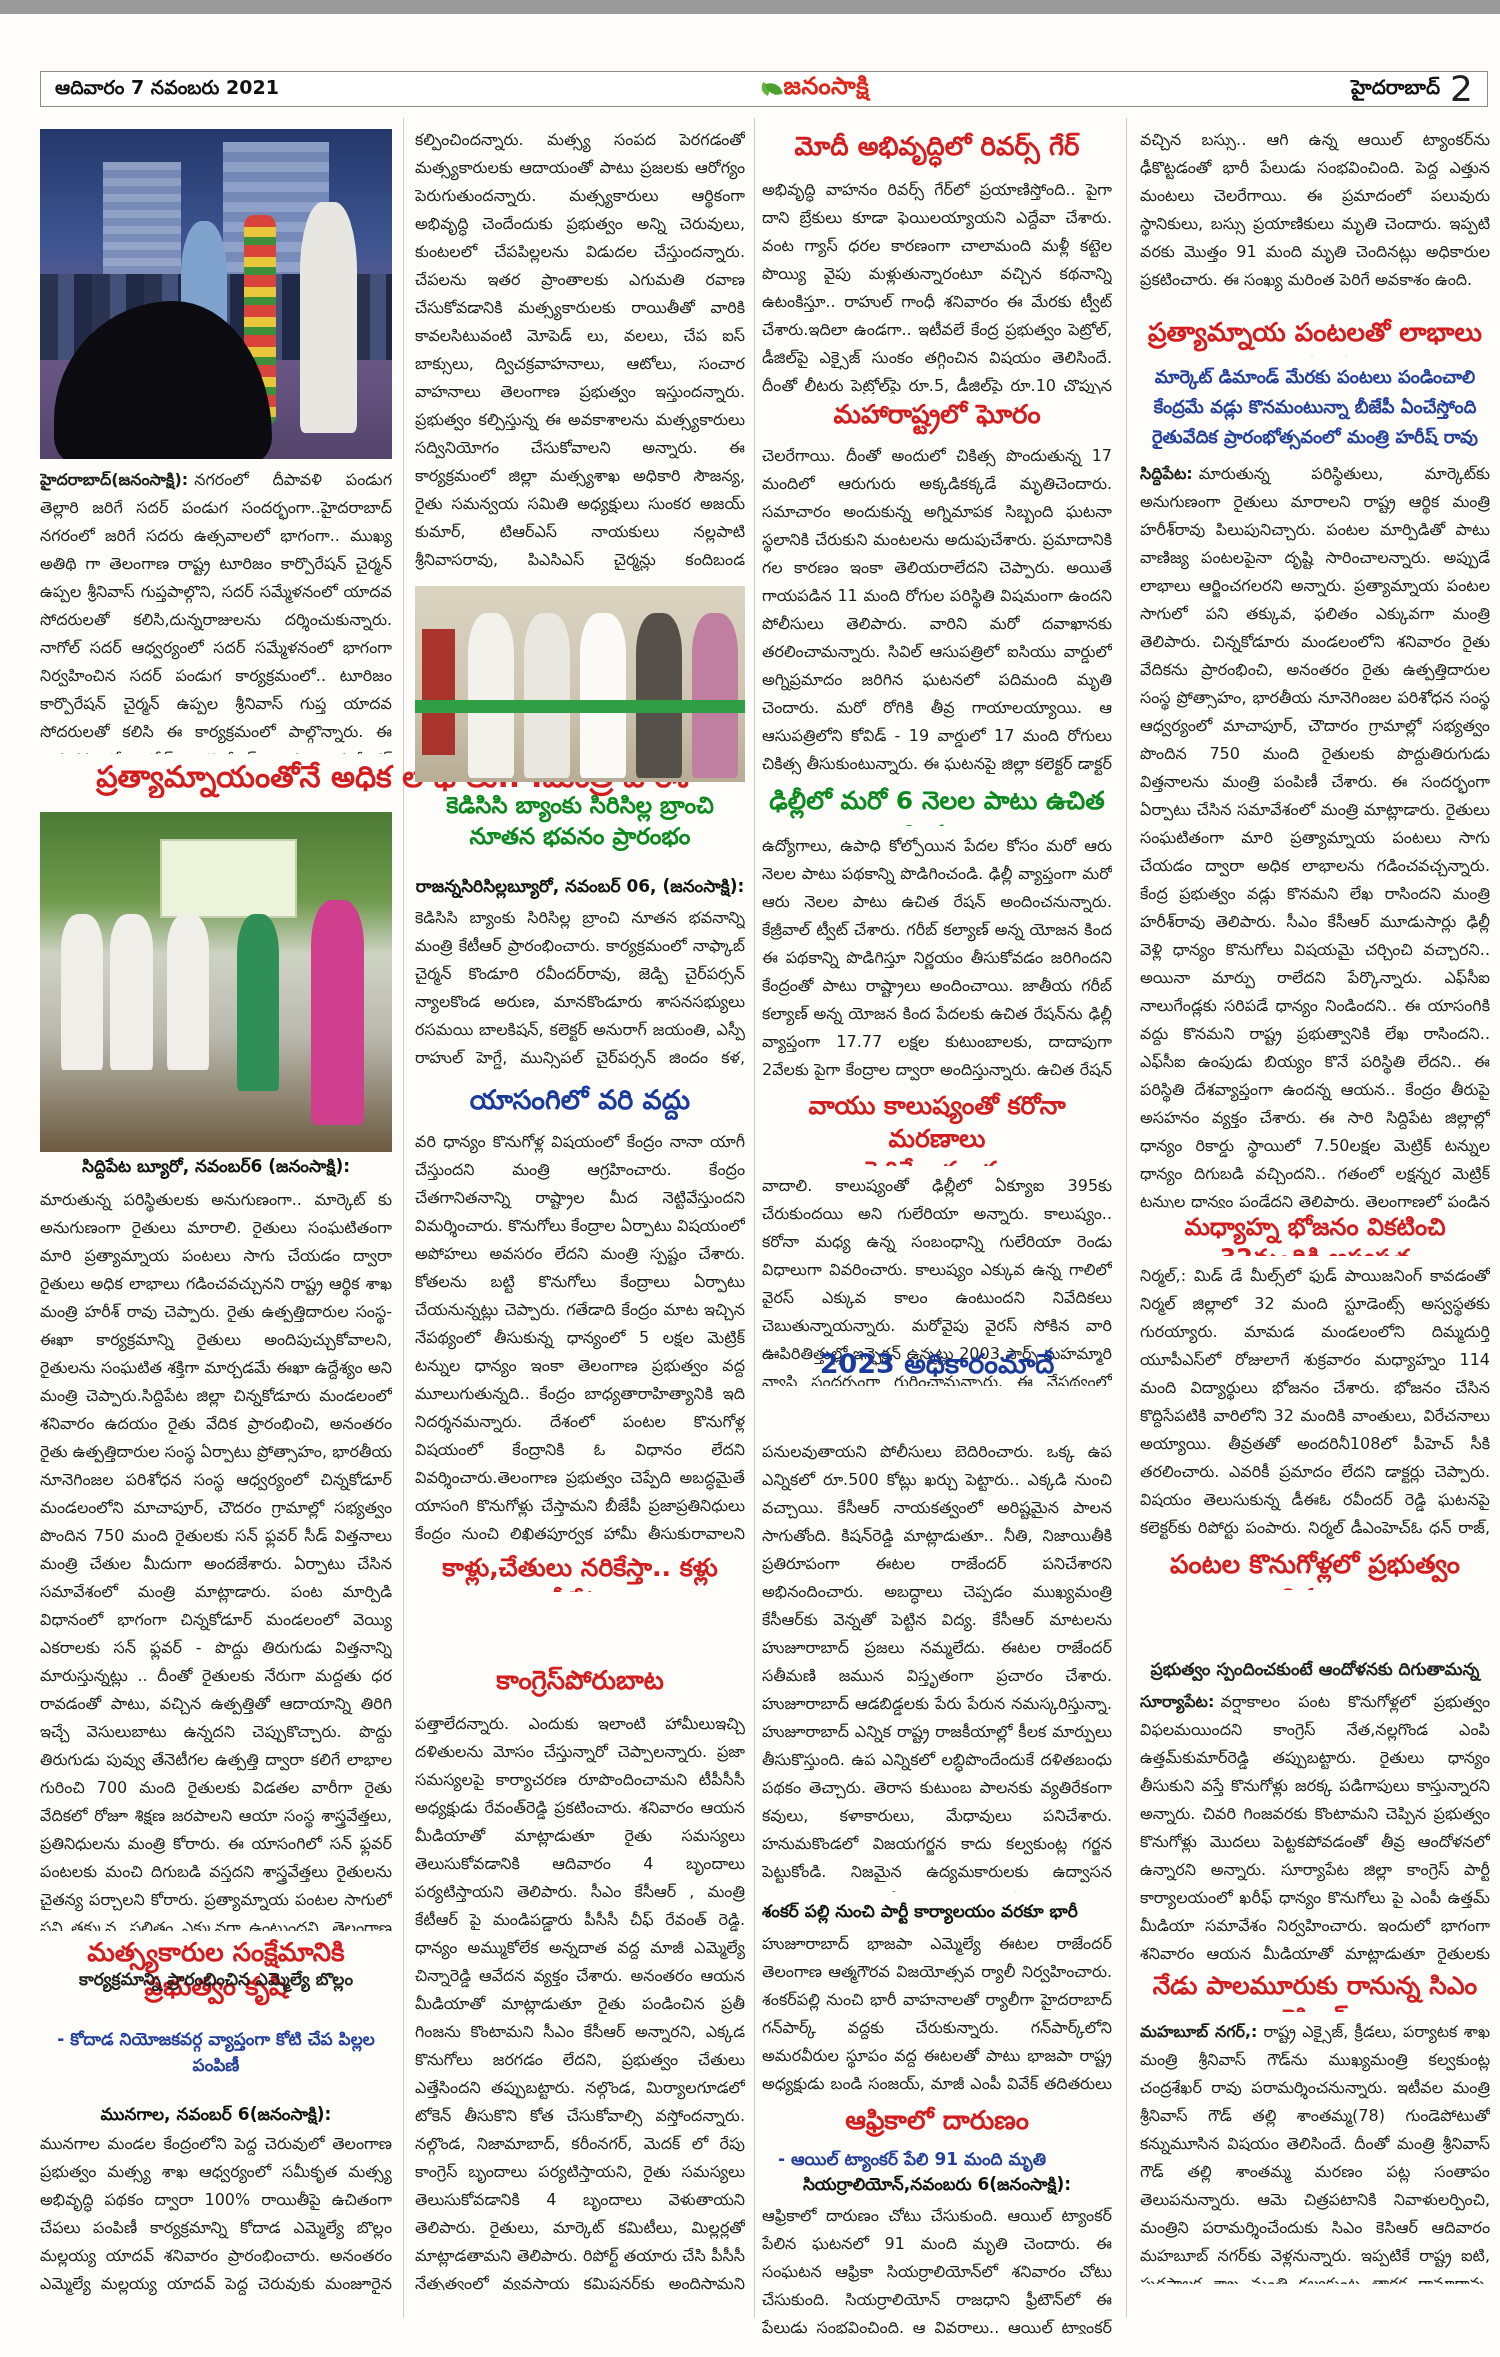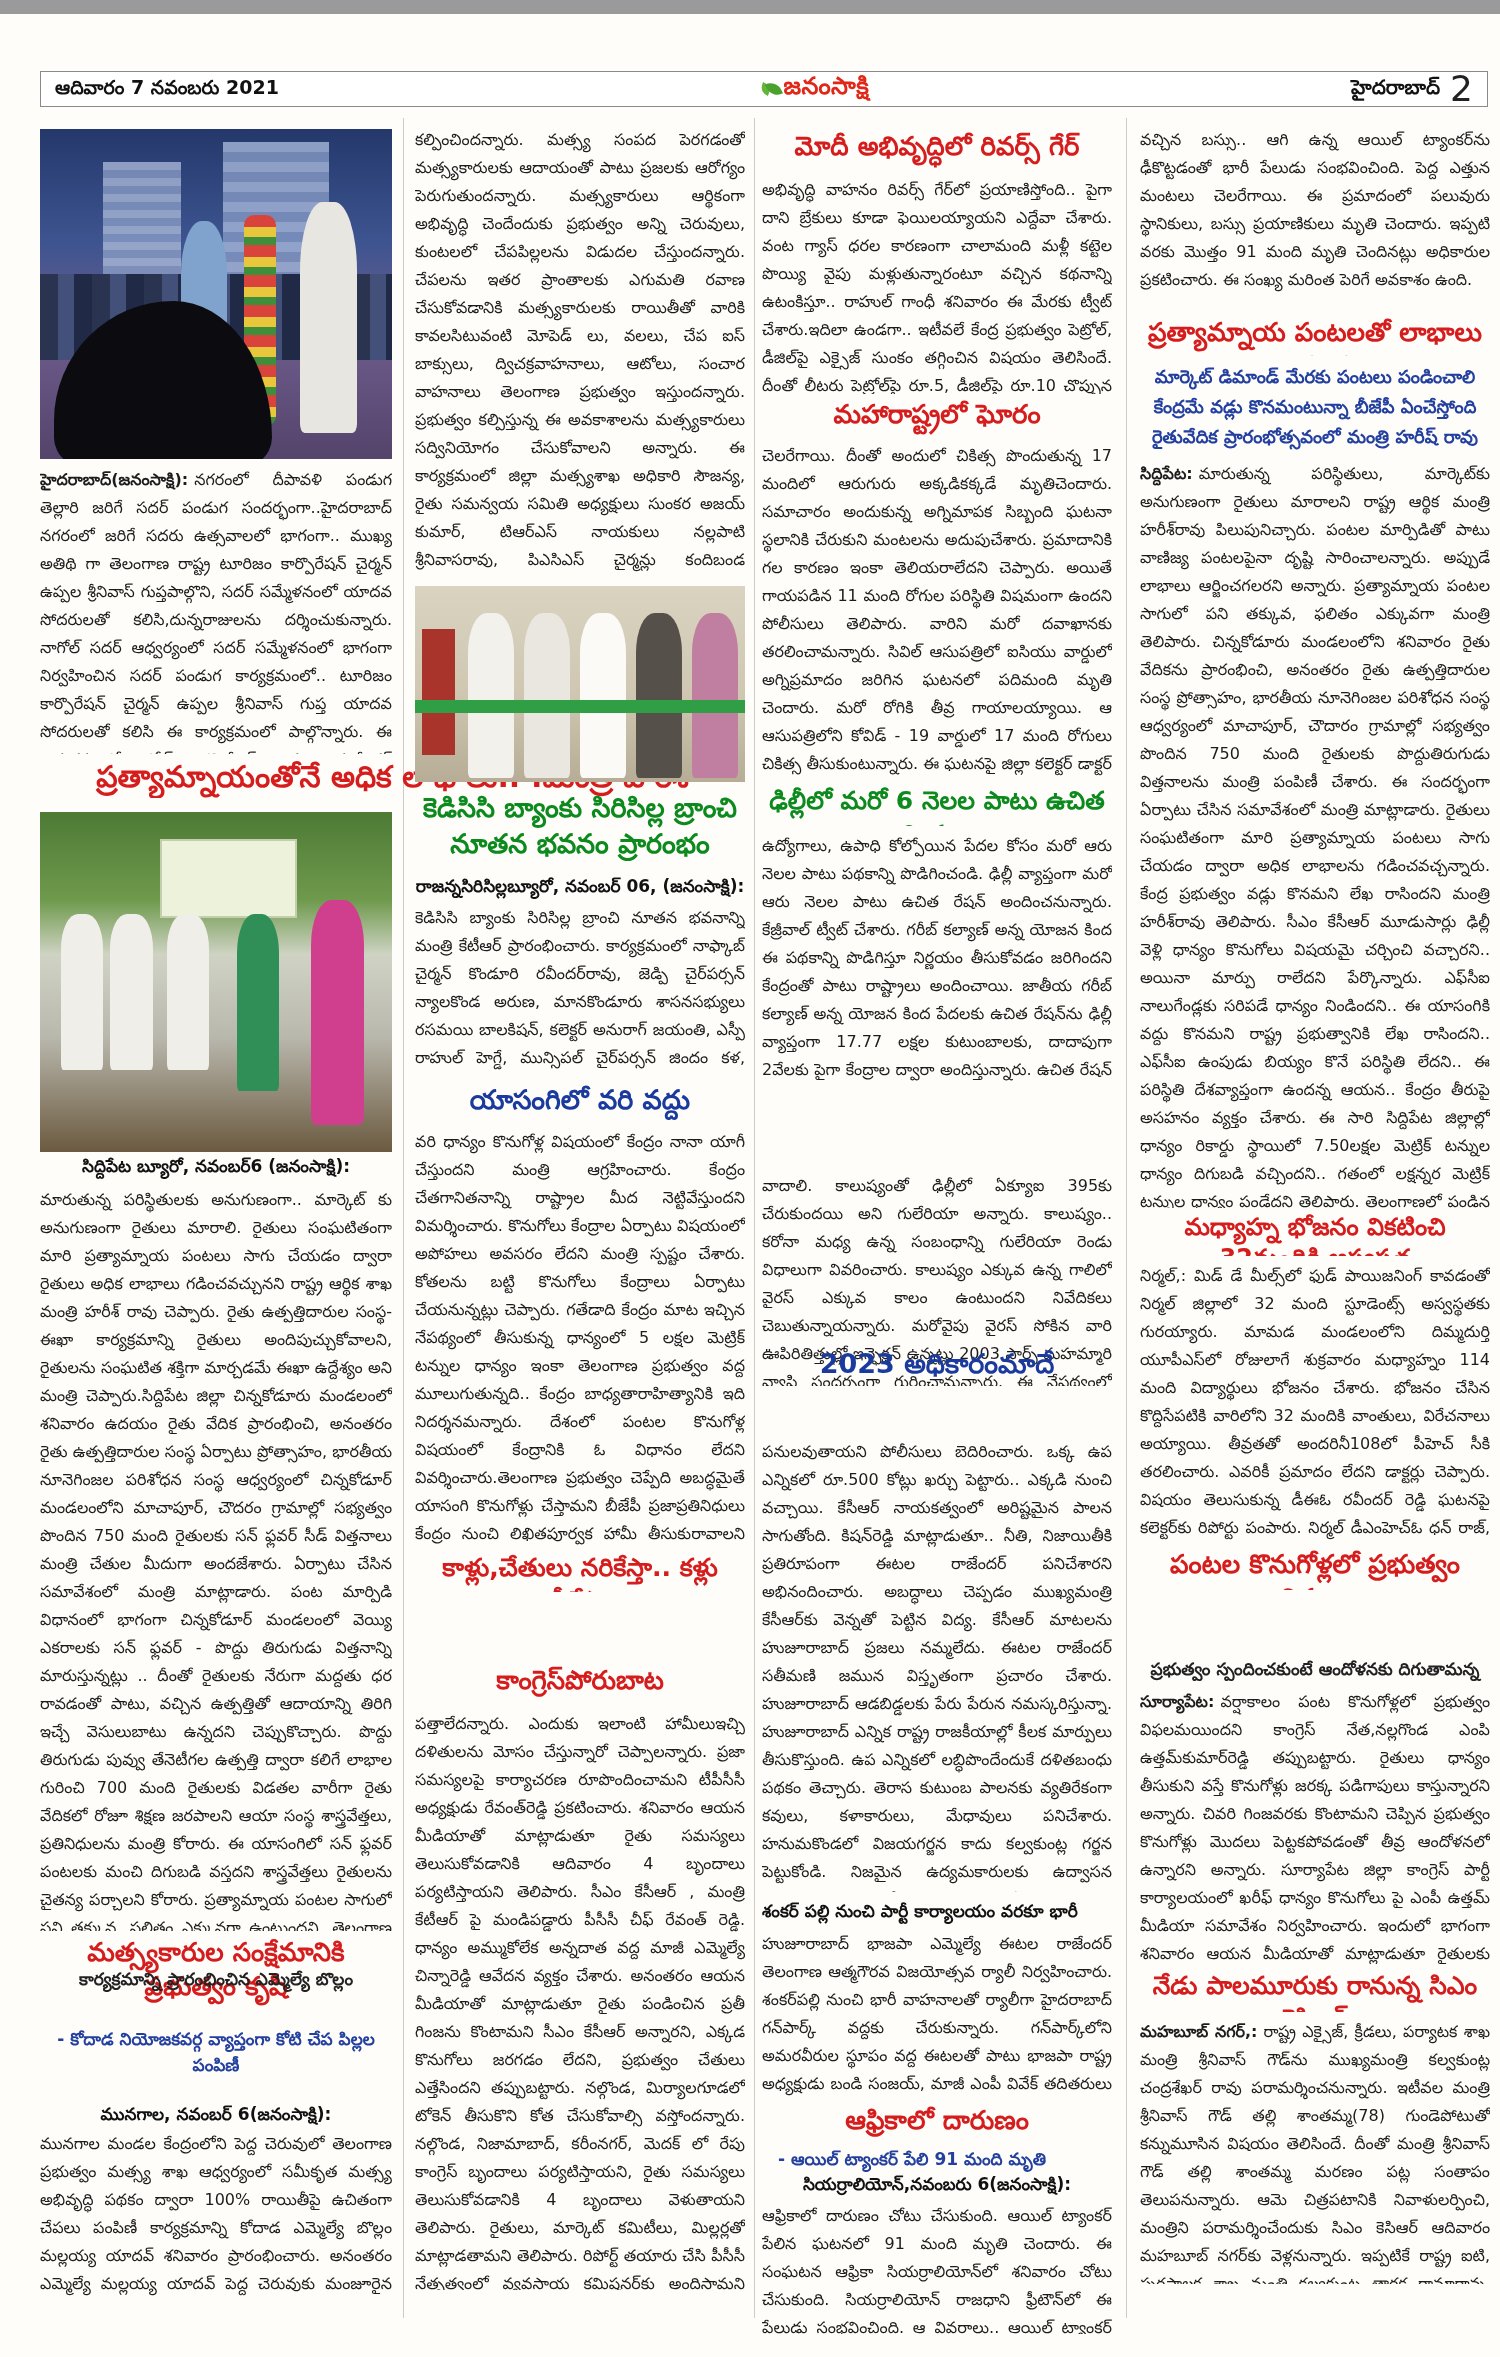--- a/index.html
+++ b/index.html
@@ -13,21 +13,21 @@
   .leaf.small{width:9px;height:12px;margin-right:-6px;transform:rotate(18deg);background:#63b43a;}
   .masthead-text{color:#e02718;font-weight:bold;font-size:24px;letter-spacing:0.5px;}
   .hdr-right{display:flex;align-items:center;gap:10px;}
   .hdr-city{font-size:20px;color:#111;font-weight:bold;}
   .hdr-page{font-size:36px;color:#222;font-weight:normal;line-height:1;}
   .body-txt{font-size:16px;line-height:28px;text-align:justify;color:#1c1c1c;}
   .body-txt b{margin-right:6px;}
   .h-xl{font-size:38px;line-height:1.25;font-weight:bold;text-align:center;color:#0d0d0d;}
   .h-red{font-size:26px;line-height:1.3;font-weight:bold;text-align:center;color:#d51d1d;}
   .h-red-xl{font-size:30px;line-height:1.25;font-weight:bold;text-align:center;color:#d51d1d;}
-  .h-green{font-size:27px;line-height:1.35;font-weight:bold;text-align:center;color:#0c8a1e;}
+  .h-green{font-size:23px;line-height:1.35;font-weight:bold;text-align:center;color:#0c8a1e;}
   .h-blue{font-size:27px;line-height:1.3;font-weight:bold;text-align:center;color:#1b3a9e;}
   .deck{font-size:17px;line-height:26px;font-weight:bold;text-align:center;color:#23409f;}
   .deck-dark{font-size:17px;line-height:26px;font-weight:bold;text-align:center;color:#222;}
   .dateline-c{font-size:17px;font-weight:bold;text-align:center;color:#111;}
   .bold-line{font-size:17px;font-weight:bold;color:#111;line-height:26px;}
   .vrule{position:absolute;width:1px;background:#cfcbc2;top:104px;height:2200px;}
   .photo{position:absolute;overflow:hidden;}
   .ph1{background:linear-gradient(180deg,#24386b 0%,#3d5490 34%,#6e5d8d 62%,#54436a 100%);}
   .ph1 .bldg{position:absolute;left:52%;top:4%;width:30%;height:48%;background:
         repeating-linear-gradient(180deg,#9fb0d4 0 10px,#8094c0 10px 20px);opacity:.85;}
@@ -138,20 +138,24 @@
 
   <div class="blk h-red" style="left:762px;top:116px;width:350px;height:40px">మోదీ అభివృద్ధిలో రివర్స్ గేర్</div>
   <div class="blk body-txt" style="left:762px;top:162px;width:350px;height:218px">అభివృద్ధి వాహనం రివర్స్ గేర్‌లో ప్రయాణిస్తోంది.. పైగా దాని బ్రేకులు కూడా ఫెయిలయ్యాయని ఎద్దేవా చేశారు. వంట గ్యాస్ ధరల కారణంగా చాలామంది మళ్లీ కట్టెల పొయ్యి వైపు మళ్లుతున్నారంటూ వచ్చిన కథనాన్ని ఉటంకిస్తూ.. రాహుల్ గాంధీ శనివారం ఈ మేరకు ట్వీట్ చేశారు.ఇదిలా ఉండగా.. ఇటీవలే కేంద్ర ప్రభుత్వం పెట్రోల్, డీజిల్‌పై ఎక్సైజ్ సుంకం తగ్గించిన విషయం తెలిసిందే. దీంతో లీటరు పెట్రోల్‌పై రూ.5, డీజిల్‌పై రూ.10 చొప్పున తగ్గింది. ఆయా రాష్ట్రాలూ వ్యాట్ తగ్గింపునకు ముందుకు రావడంతో.. వినియోగదారులకు కాస్త ఉపశమనం లభించినట్లయింది.</div>
 
   <div class="blk h-red" style="left:762px;top:384px;width:350px;height:40px">మహారాష్ట్రలో ఘోరం</div>
   <div class="blk body-txt" style="left:762px;top:428px;width:350px;height:336px">చెలరేగాయి. దీంతో అందులో చికిత్స పొందుతున్న 17 మందిలో ఆరుగురు అక్కడికక్కడే మృతిచెందారు. సమాచారం అందుకున్న అగ్నిమాపక సిబ్బంది ఘటనా స్థలానికి చేరుకుని మంటలను అదుపుచేశారు. ప్రమాదానికి గల కారణం ఇంకా తెలియరాలేదని చెప్పారు. అయితే గాయపడిన 11 మంది రోగుల పరిస్థితి విషమంగా ఉందని పోలీసులు తెలిపారు. వారిని మరో దవాఖానకు తరలించామన్నారు. సివిల్ ఆసుపత్రిలో ఐసియు వార్డులో అగ్నిప్రమాదం జరిగిన ఘటనలో పదిమంది మృతి చెందారు. మరో రోగికి తీవ్ర గాయాలయ్యాయి. ఆ ఆసుపత్రిలోని కోవిడ్ - 19 వార్డులో 17 మంది రోగులు చికిత్స తీసుకుంటున్నారు. ఈ ఘటనపై జిల్లా కలెక్టర్ డాక్టర్ రాజేంద్ర భోంస్లే మీడియాతో మాట్లాడుతూ.. కోవిడ్ వార్డులో విద్యుత్ షార్ట్ సర్క్యూట్ వల్ల మంటలు చెలరేగాయని అగ్నిమాపక విభాగం తెలిపింది. ఈ వార్డులో చికిత్స పొందుతున్న 10 మంది కోవిడ్ రోగులు మృతి చెందారు. మిగిలిన రోగులను చికిత్స నిమిత్తం మరో ఆసుపత్రిలోని కోవిడ్ వార్డుకు తరలించాము. ఈ ఘటనపై ఫైర్ ఆడిట్ నిర్వహిస్తాము అని ఆయన అన్నారు. ప్రమాదంలో మృతి చెందిన వారికి మహారాష్ట్ర ముఖ్యమంత్రి ఉద్ధవ్‌ఠాక్రే రూ. 5 లక్షల పరిహారాన్ని ప్రకటించారు. వారి కుటుంబ సభ్యులకు ప్రగాఢ సానుభూతి తెలియజేశారు. ఈ ఘటనపై కేంద్ర హోం మంత్రి అమిత్‌షా విచారం వ్యక్తం చేశారు.</div>
 
   <div class="blk h-green" style="left:762px;top:770px;width:350px;height:42px;font-size:25px">ఢిల్లీలో మరో 6 నెలల పాటు ఉచిత బియ్యం</div>
   <div class="blk body-txt" style="left:762px;top:818px;width:350px;height:254px">ఉద్యోగాలు, ఉపాధి కోల్పోయిన పేదల కోసం మరో ఆరు నెలల పాటు పథకాన్ని పొడిగించండి. ఢిల్లీ వ్యాప్తంగా మరో ఆరు నెలల పాటు ఉచిత రేషన్ అందించనున్నారు. కేజ్రీవాల్ ట్వీట్ చేశారు. గరీబ్ కల్యాణ్ అన్న యోజన కింద ఈ పథకాన్ని పొడిగిస్తూ నిర్ణయం తీసుకోవడం జరిగిందని కేంద్రంతో పాటు రాష్ట్రాలు అందించాయి. జాతీయ గరీబ్ కల్యాణ్ అన్న యోజన కింద పేదలకు ఉచిత రేషన్‌ను ఢిల్లీ వ్యాప్తంగా 17.77 లక్షల కుటుంబాలకు, దాదాపుగా 2వేలకు పైగా కేంద్రాల ద్వారా అందిస్తున్నారు. ఉచిత రేషన్ పొందుతున్నారు.</div>
 
+  <div class="blk h-red" style="left:762px;top:1076px;width:350px;height:76px;font-size:25px">
+    <span>వాయు కాలుష్యంతో కరోనా మరణాలు</span><br>
+    <span>పెరిగే అవకాశం</span>
+  </div>
   <div class="blk body-txt" style="left:762px;top:1158px;width:350px;height:214px">వాదాలి. కాలుష్యంతో ఢిల్లీలో ఏక్యూఐ 395కు చేరుకుందయి అని గులేరియా అన్నారు. కాలుష్యం.. కరోనా మధ్య ఉన్న సంబంధాన్ని గులేరియా రెండు విధాలుగా వివరించారు. కాలుష్యం ఎక్కువ ఉన్న గాలిలో వైరస్ ఎక్కువ కాలం ఉంటుందని నివేదికలు చెబుతున్నాయన్నారు. మరోవైపు వైరస్ సోకిన వారి ఊపిరితిత్తుల్లో ఇన్ఫెక్షన్ ఉన్నట్లు 2003 సార్స్ మహమ్మారి వ్యాప్తి సందర్భంగా గుర్తించామన్నారు. ఈ నేపథ్యంలో కాలుష్యం, కరోనా రెండూ కలిస్తే మరణాలు మరింత పెరిగే అవకాశం ఉందని హెచ్చరించారు. కాలుష్యం ఎక్కువగా ఉన్న సమయంలో బయటకు వెళ్లడం అంత శ్రేయస్కరం కాదని సూచించారు.</div>
 
   <div class="blk h-blue" style="left:762px;top:1332px;width:350px;height:40px">2023 అధికారంమాదే</div>
   <div class="blk body-txt" style="left:762px;top:1424px;width:350px;height:454px">పనులవుతాయని పోలీసులు బెదిరించారు. ఒక్క ఉప ఎన్నికలో రూ.500 కోట్లు ఖర్చు పెట్టారు.. ఎక్కడి నుంచి వచ్చాయి. కేసీఆర్ నాయకత్వంలో అరిష్టమైన పాలన సాగుతోంది. కిషన్‌రెడ్డి మాట్లాడుతూ.. నీతి, నిజాయితీకి ప్రతిరూపంగా ఈటల రాజేందర్ పనిచేశారని అభినందించారు. అబద్ధాలు చెప్పడం ముఖ్యమంత్రి కేసీఆర్‌కు వెన్నతో పెట్టిన విద్య. కేసీఆర్ మాటలను హుజూరాబాద్ ప్రజలు నమ్మలేదు. ఈటల రాజేందర్ సతీమణి జమున విస్తృతంగా ప్రచారం చేశారు. హుజూరాబాద్ ఆడబిడ్డలకు పేరు పేరున నమస్కరిస్తున్నా. హుజూరాబాద్ ఎన్నిక రాష్ట్ర రాజకీయాల్లో కీలక మార్పులు తీసుకొస్తుంది. ఉప ఎన్నికలో లబ్ధిపొందేందుకే దళితబంధు పథకం తెచ్చారు. తెరాస కుటుంబ పాలనకు వ్యతిరేకంగా కవులు, కళాకారులు, మేధావులు పనిచేశారు. హనుమకొండలో విజయగర్జన కాదు కల్వకుంట్ల గర్జన పెట్టుకోండి. నిజమైన ఉద్యమకారులకు ఉద్వాసన పలుకుతున్నారు.. కానీ, తెలంగాణ వ్యతిరేక శక్తులు ప్రగతి భవన్‌లో ఉన్నాయి. అసలైన ఉద్యమ కారులు తెరాసలో ఉండటానికి ఇష్టపడటం లేదు. ఉద్యమ కారులు, కవులు, కళాకారులు, మేధావులు భాజపాలోకి ఆహ్వానిస్తున్నాం. కుటుంబ పాలనకు చరమగీతం పాడాలి. తెలంగాణ ప్రజలు డబ్బుకు లొంగరని హుజూరాబాద్ ప్రజలు నిరూపించారు అని కిషన్‌రెడ్డి అన్నారు. యువతకు ఎన్ని ఉద్యోగాలు ఇచ్చారు. తెరాస మేనిఫెస్టోను ఎందుకు అమలు చేయలేదు. రాబోయే రోజుల్లో రాష్ట్ర ప్రజలకు అండగా ఉంటా అని ఈటల రాజేందర్ స్పష్టం చేశారు.</div>
 
   <div class="blk bold-line" style="left:762px;top:1884px;width:350px;height:28px">శంకర్ పల్లి నుంచి పార్టీ కార్యాలయం వరకూ భారీ ర్యాలీ</div>
   <div class="blk body-txt" style="left:762px;top:1916px;width:350px;height:168px">హుజూరాబాద్ భాజపా ఎమ్మెల్యే ఈటల రాజేందర్ తెలంగాణ ఆత్మగౌరవ విజయోత్సవ ర్యాలీ నిర్వహించారు. శంకర్‌పల్లి నుంచి భారీ వాహనాలతో ర్యాలీగా హైదరాబాద్ గన్‌పార్క్ వద్దకు చేరుకున్నారు. గన్‌పార్క్‌లోని అమరవీరుల స్థూపం వద్ద ఈటలతో పాటు భాజపా రాష్ట్ర అధ్యక్షుడు బండి సంజయ్, మాజీ ఎంపీ వివేక్ తదితరులు నివాళులర్పించారు. అనంతరం అక్కడి నుంచి నాంపల్లిలోని భాజపా కార్యాలయానికి ప్రదర్శనగా చేరుకున్నారు. హుజూరాబాద్ విజయం తర్వాత తొలిసారి భాజపా కార్యాలయానికి విచ్చేసిన ఈటలకు పార్టీ శ్రేణులు ఘన స్వాగతం పలికాయి</div>
 
   <div class="blk h-red" style="left:762px;top:2090px;width:350px;height:38px">ఆఫ్రికాలో దారుణం</div>
   <div class="blk deck" style="left:737px;top:2132px;width:350px;height:26px">- ఆయిల్ ట్యాంకర్ పేలి 91 మంది మృతి</div>

